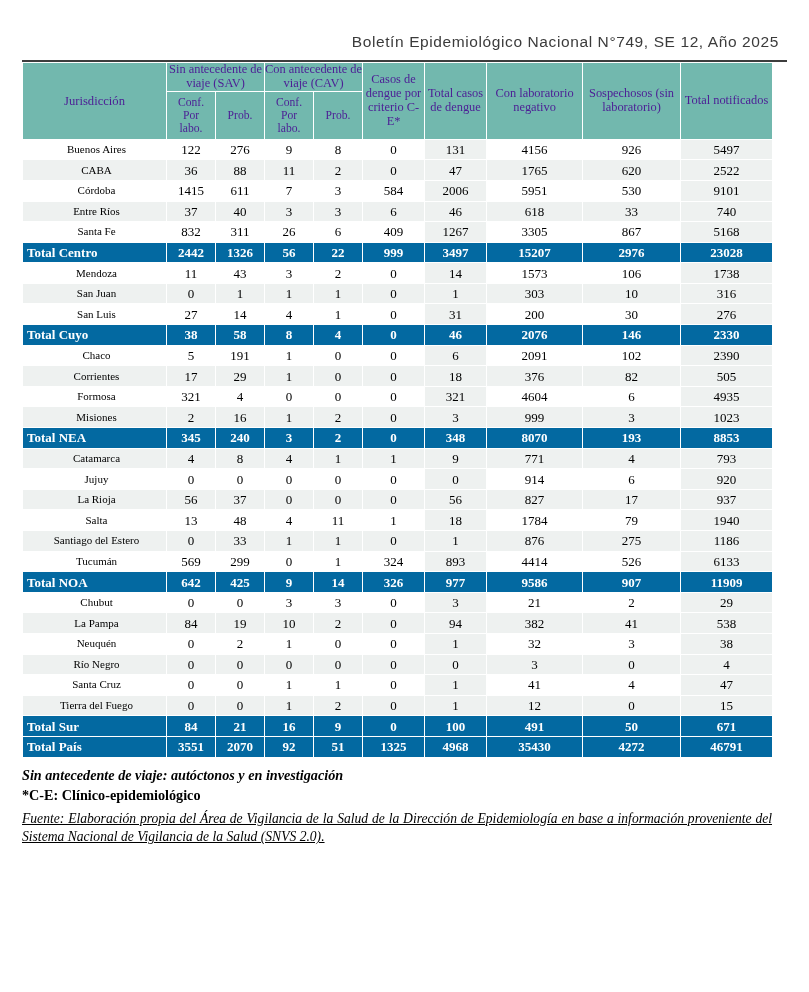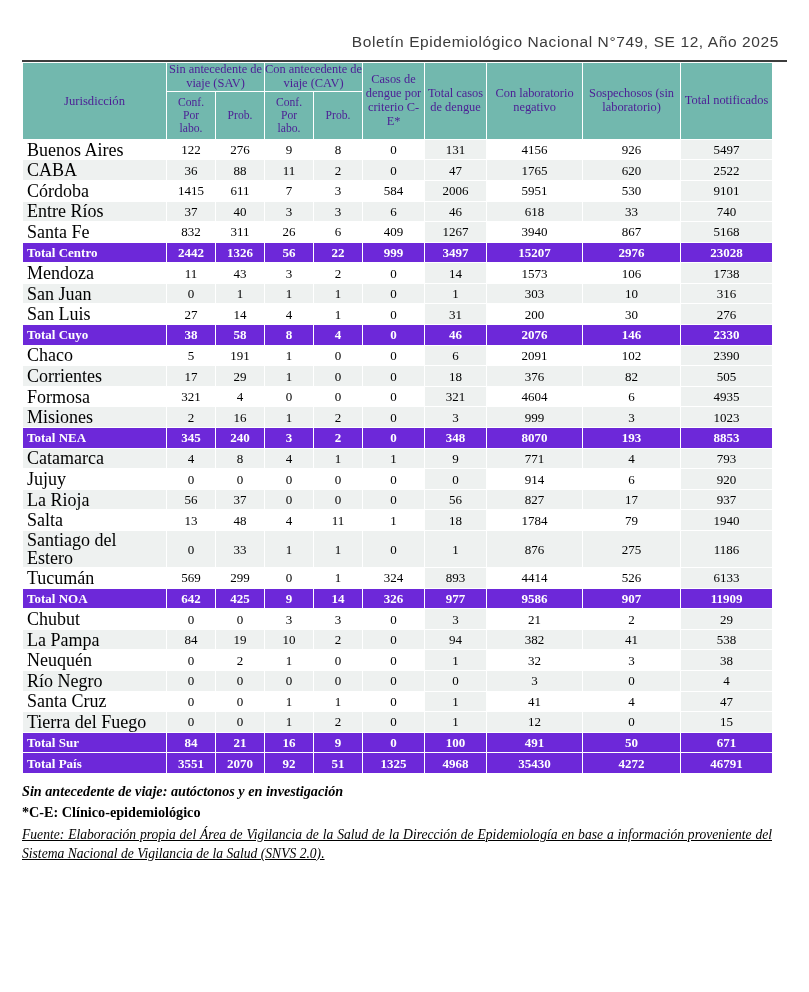--- a/index.html
+++ b/index.html
@@ -76,32 +76,32 @@
   tbody td {
     font-size: 13px;
     height: 19.6px;
     line-height: 1.0;
     text-align: center;
     vertical-align: middle;
     background: #ffffff;
     color: #000;
   }
   tbody td.name {
-    text-align: left;
+    text-align: center;
     padding-left: 4px;
-    font-size: 18px;
+    font-size: 11px;
   }
   tbody tr.shade td {
     background: #eef1f0;
   }
   tbody td.tot {
     background: #eef1f0;
   }
   tbody tr.total td {
-    background: #6d28d9;
+    background: #0369a1;
     color: #ffffff;
     font-weight: bold;
     font-size: 13px;
   }
   tbody tr.total td.name {
     text-align: left;
     padding-left: 4px;
   }
   .notes {
     margin-top: 7px;
@@ -228,21 +228,21 @@
           <td class="tot">740</td>
         </tr>
         <tr class="">
           <td class="name">Santa Fe</td>
           <td>832</td>
           <td>311</td>
           <td>26</td>
           <td>6</td>
           <td>409</td>
           <td class="tot">1267</td>
-          <td>3940</td>
+          <td>3305</td>
           <td>867</td>
           <td class="tot">5168</td>
         </tr>
         <tr class="total">
           <td class="name">Total Centro</td>
           <td>2442</td>
           <td>1326</td>
           <td>56</td>
           <td>22</td>
           <td>999</td>

